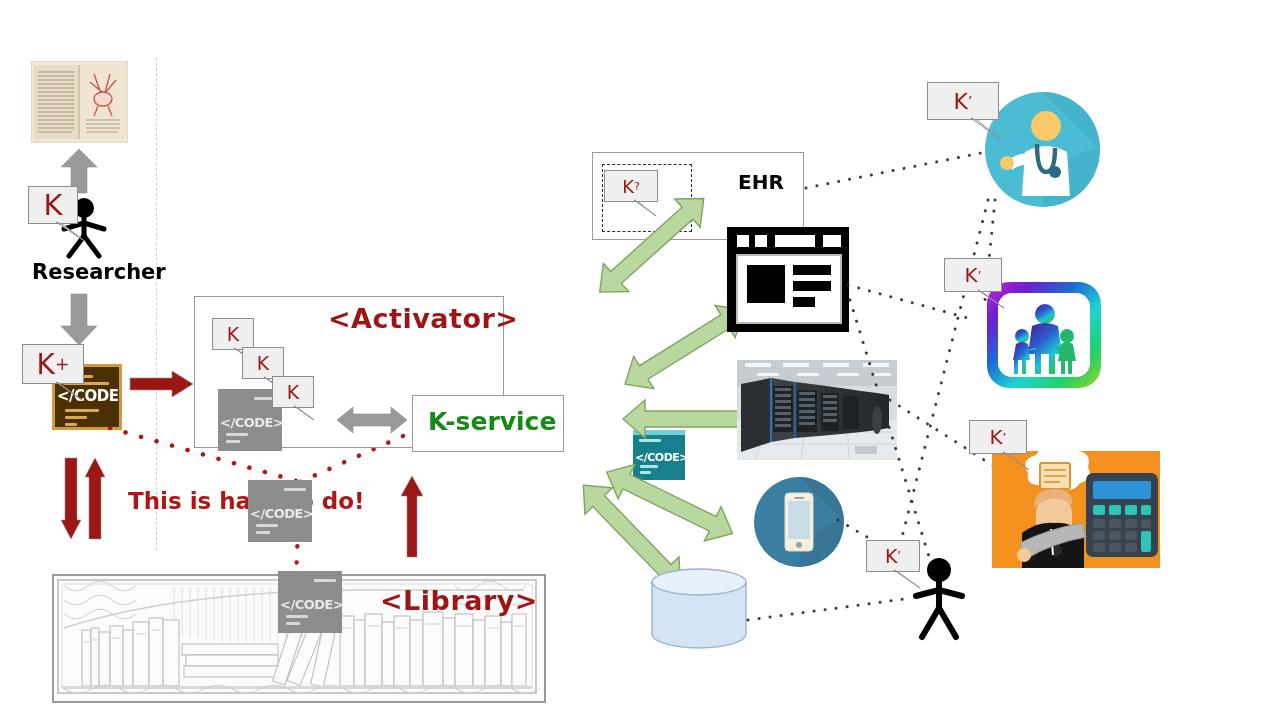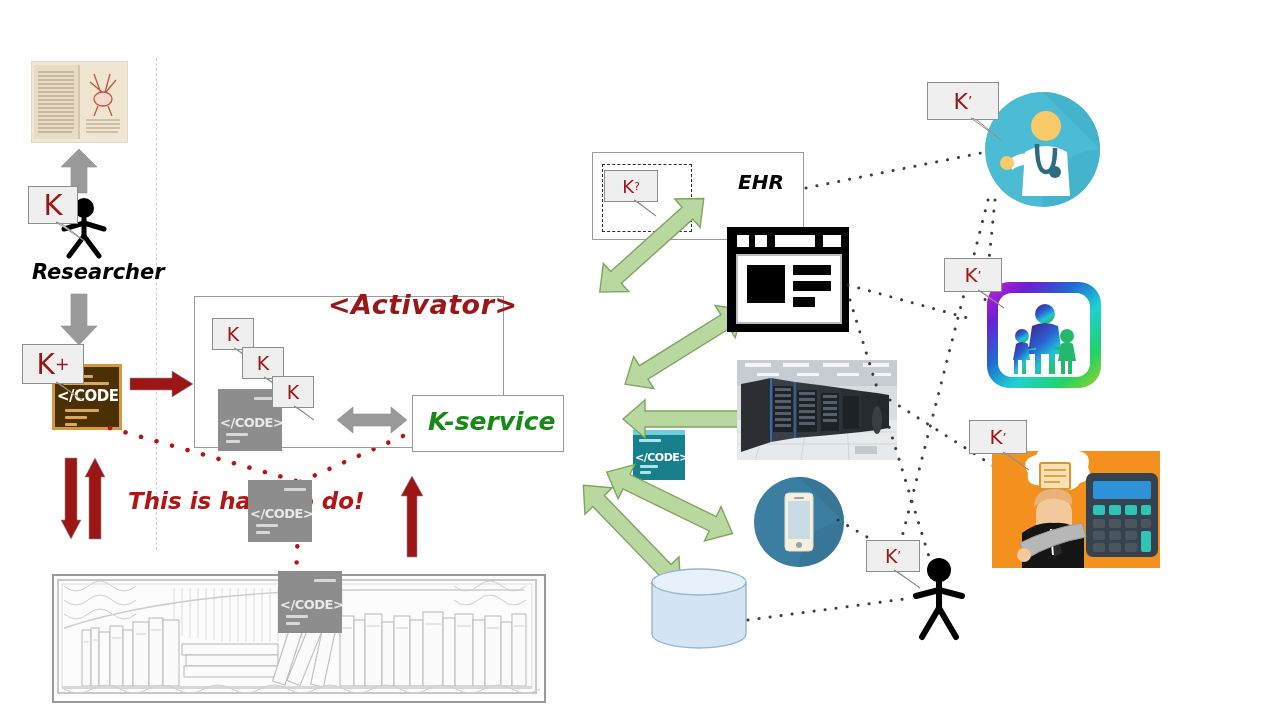--- a/index.html
+++ b/index.html
@@ -1,21 +1,21 @@
 <!DOCTYPE html>
 <html><head>
 <meta charset="utf-8">
 <style>
   html,body{margin:0;padding:0;background:#ffffff;}
   body{width:1280px;height:720px;overflow:hidden;font-family:"DejaVu Sans",sans-serif;}
   #stage{position:relative;width:1280px;height:720px;background:#fff;}
   .abs{position:absolute;}
 
   
-  .hand{font-family:"DejaVu Sans",sans-serif;font-style:italic;font-weight:bold;white-space:nowrap;}
+  .hand{font-family:"DejaVu Sans",sans-serif;font-weight:bold;white-space:nowrap;}
   .lbl-activator{color:#9c1616;font-size:27px;letter-spacing:.5px;}
   .lbl-library{color:#9c1616;font-size:27px;letter-spacing:.5px;}
   .lbl-hard{color:#b11515;font-size:23px;}
   .lbl-kservice{color:#168a16;font-size:25px;}
   .lbl-researcher{color:#000;font-size:21px;}
   .lbl-ehr{color:#000;font-size:20px;}
 
   
   .bubble{background:#efefef;border:1px solid #8d8d8d;display:flex;align-items:center;
           justify-content:center;color:#9c1616;font-family:"DejaVu Sans",sans-serif;
@@ -268,23 +268,24 @@
       </g>
 
       <rect x="8" y="110" width="470" height="3" fill="#d8d8d8"></rect>
       <g stroke="#cfcfcf" stroke-width="1" fill="none">
         <path d="M10 113 q14 8 28 0 q14 -8 28 0 q14 8 28 0 q14 -8 28 0 q14 8 28 0 q14 -8 28 0
                  q14 8 28 0 q14 -8 28 0 q14 8 28 0 q14 -8 28 0 q14 8 28 0 q14 -8 28 0
                  q14 8 28 0 q14 -8 28 0 q14 8 28 0 q14 -8 28 0 q14 8 28 0"></path>
       </g>
     </svg>
   </div>
+  <div class="abs hand lbl-library" style="left:380px;top:585px;">&lt;Library&gt;</div>
 
   <div class="abs boxline" style="left:194px;top:296px;width:310px;height:152px;"></div>
-  <div class="abs hand lbl-activator" style="left:328px;top:289px;">&lt;Activator&gt;</div>
+  <div class="abs hand lbl-activator" style="left:328px;top:303px;">&lt;Activator&gt;</div>
 
   <div class="abs codecard" style="left:218px;top:323px;width:64px;height:62px;background:#8d8d8d;border:0;">
     <div class="bar" style="left:36px;top:8px;width:22px;background:#d8d8d8;"></div>
     <div class="tag" style="top:26px;font-size:13px;letter-spacing:-.5px;color:#e9e9e9;">&lt;/CODE&gt;</div>
     <div class="bar" style="left:8px;top:44px;width:22px;background:#d8d8d8;"></div>
     <div class="bar" style="left:8px;top:51px;width:14px;background:#d8d8d8;"></div>
   </div>
   <div class="abs codecard" style="left:248px;top:352px;width:64px;height:62px;background:#8d8d8d;border:0;">
     <div class="bar" style="left:36px;top:8px;width:22px;background:#d8d8d8;"></div>
     <div class="tag" style="top:26px;font-size:13px;letter-spacing:-.5px;color:#e9e9e9;">&lt;/CODE&gt;</div>

